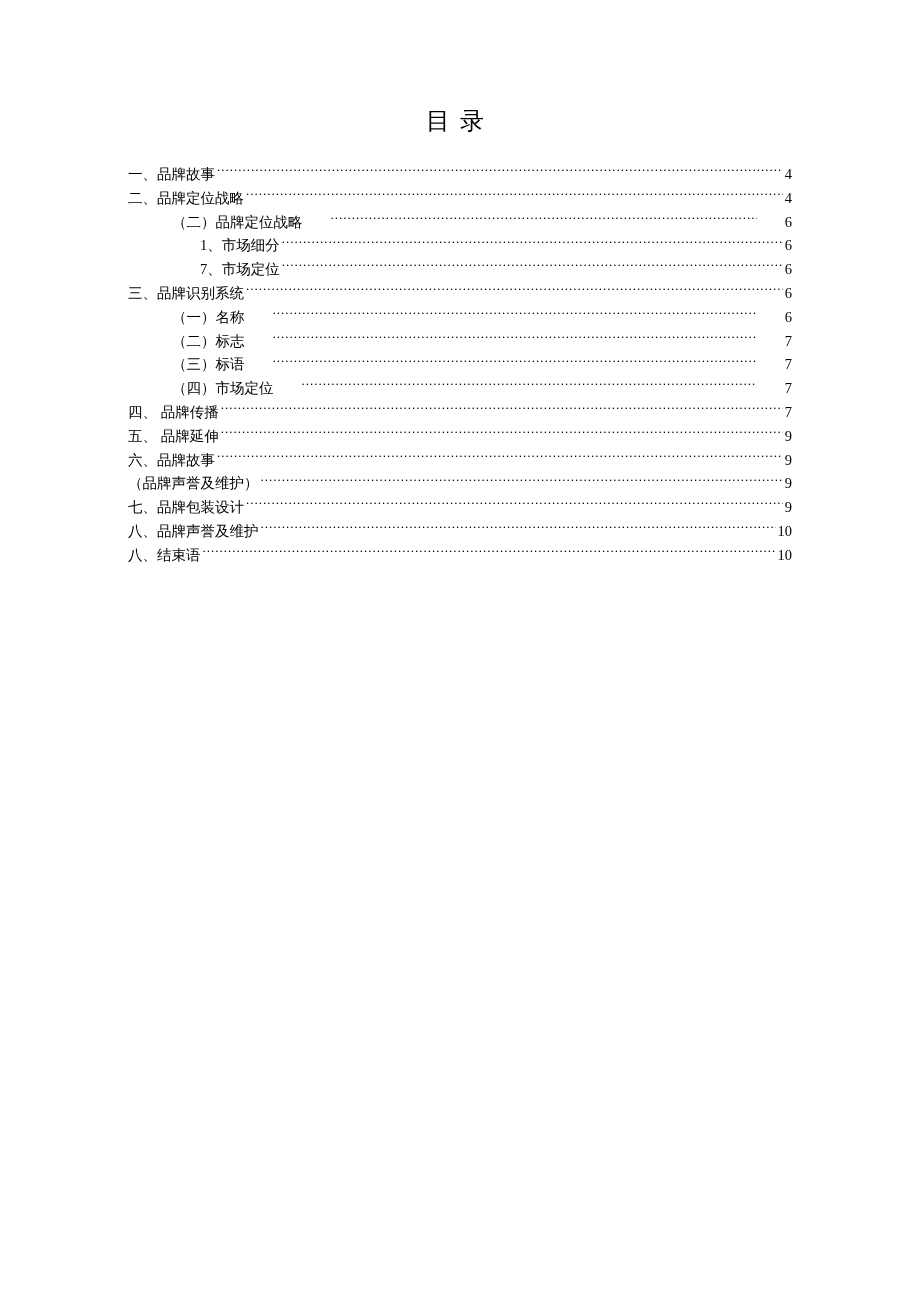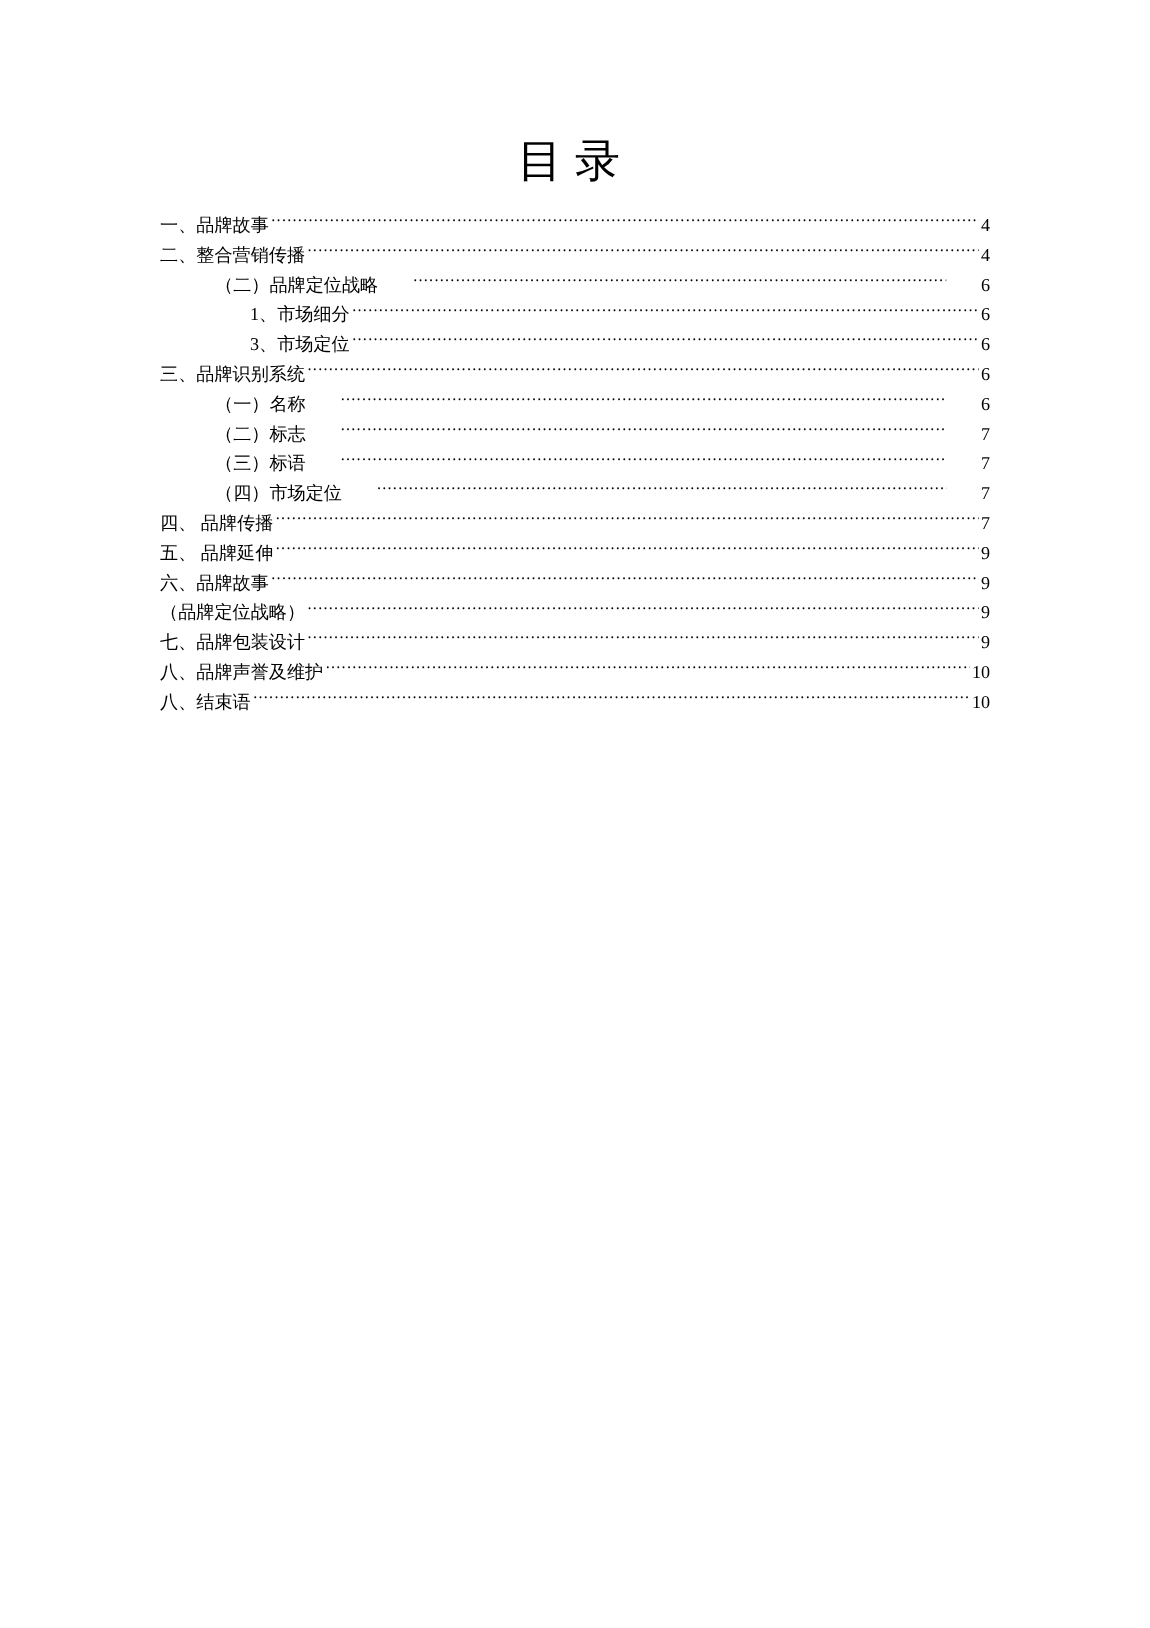--- a/index.html
+++ b/index.html
@@ -10,23 +10,23 @@
     body {
       width: 920px;
       height: 1302px;
       background: #ffffff;
       font-family: "SimSun", "宋体", serif;
       color: #000000;
       padding: 105px 128px 0 128px;
     }
     .title {
       text-align: center;
-      font-size: 36px;
+      font-size: 24px;
       font-weight: normal;
-      margin-bottom: 16px;
+      margin-bottom: 26px;
       letter-spacing: 10px;
       font-family: "SimSun", "宋体", serif;
     }
     .toc {
       font-size: 14.5px;
     }
     .toc-entry {
       display: flex;
       align-items: baseline;
       line-height: 23.8px;
@@ -62,36 +62,36 @@
 
 <h1 class="title">目录</h1>
 
 <div class="toc" id="toc-container">
     <div class="toc-entry indent-0">
       <span class="toc-label">一、品牌故事</span>
       <span class="toc-dots"></span>
       <span class="toc-page">4</span>
     </div>
     <div class="toc-entry indent-0">
-      <span class="toc-label">二、整合营销传播</span>
+      <span class="toc-label">二、品牌定位战略</span>
       <span class="toc-dots"></span>
       <span class="toc-page">4</span>
     </div>
     <div class="toc-entry indent-1">
       <span class="toc-label">（二）品牌定位战略</span>
       <span class="toc-dots"></span>
       <span class="toc-page">6</span>
     </div>
     <div class="toc-entry indent-2">
       <span class="toc-label">1、市场细分</span>
       <span class="toc-dots"></span>
       <span class="toc-page">6</span>
     </div>
     <div class="toc-entry indent-2">
-      <span class="toc-label">3、市场定位</span>
+      <span class="toc-label">7、市场定位</span>
       <span class="toc-dots"></span>
       <span class="toc-page">6</span>
     </div>
     <div class="toc-entry indent-0">
       <span class="toc-label">三、品牌识别系统</span>
       <span class="toc-dots"></span>
       <span class="toc-page">6</span>
     </div>
     <div class="toc-entry indent-1">
       <span class="toc-label">（一）名称</span>
@@ -122,21 +122,21 @@
       <span class="toc-label">五、 品牌延伸</span>
       <span class="toc-dots"></span>
       <span class="toc-page">9</span>
     </div>
     <div class="toc-entry indent-0">
       <span class="toc-label">六、品牌故事</span>
       <span class="toc-dots"></span>
       <span class="toc-page">9</span>
     </div>
     <div class="toc-entry indent-0">
-      <span class="toc-label">（品牌定位战略）</span>
+      <span class="toc-label">（品牌声誉及维护）</span>
       <span class="toc-dots"></span>
       <span class="toc-page">9</span>
     </div>
     <div class="toc-entry indent-0">
       <span class="toc-label">七、品牌包装设计</span>
       <span class="toc-dots"></span>
       <span class="toc-page">9</span>
     </div>
     <div class="toc-entry indent-0">
       <span class="toc-label">八、品牌声誉及维护</span>

